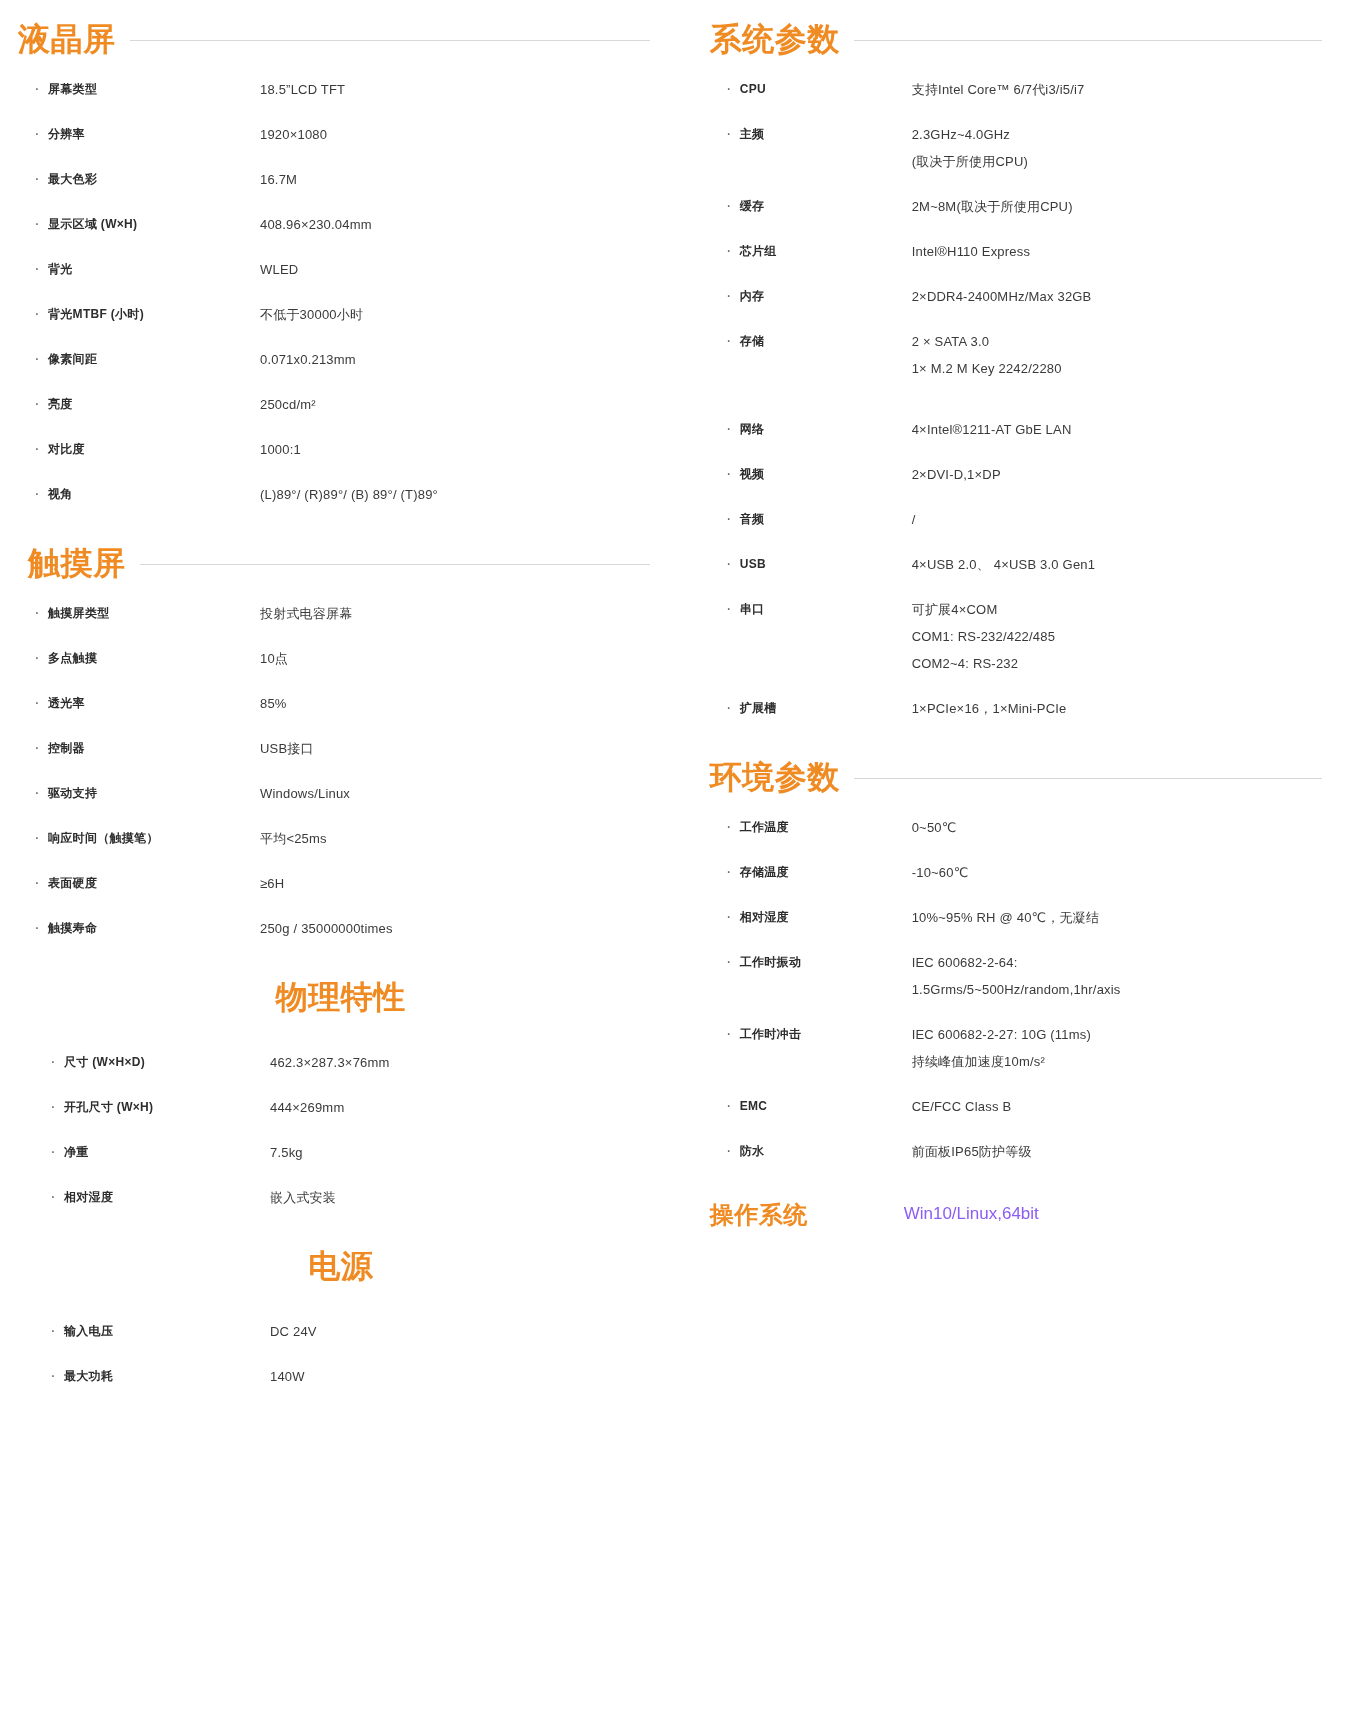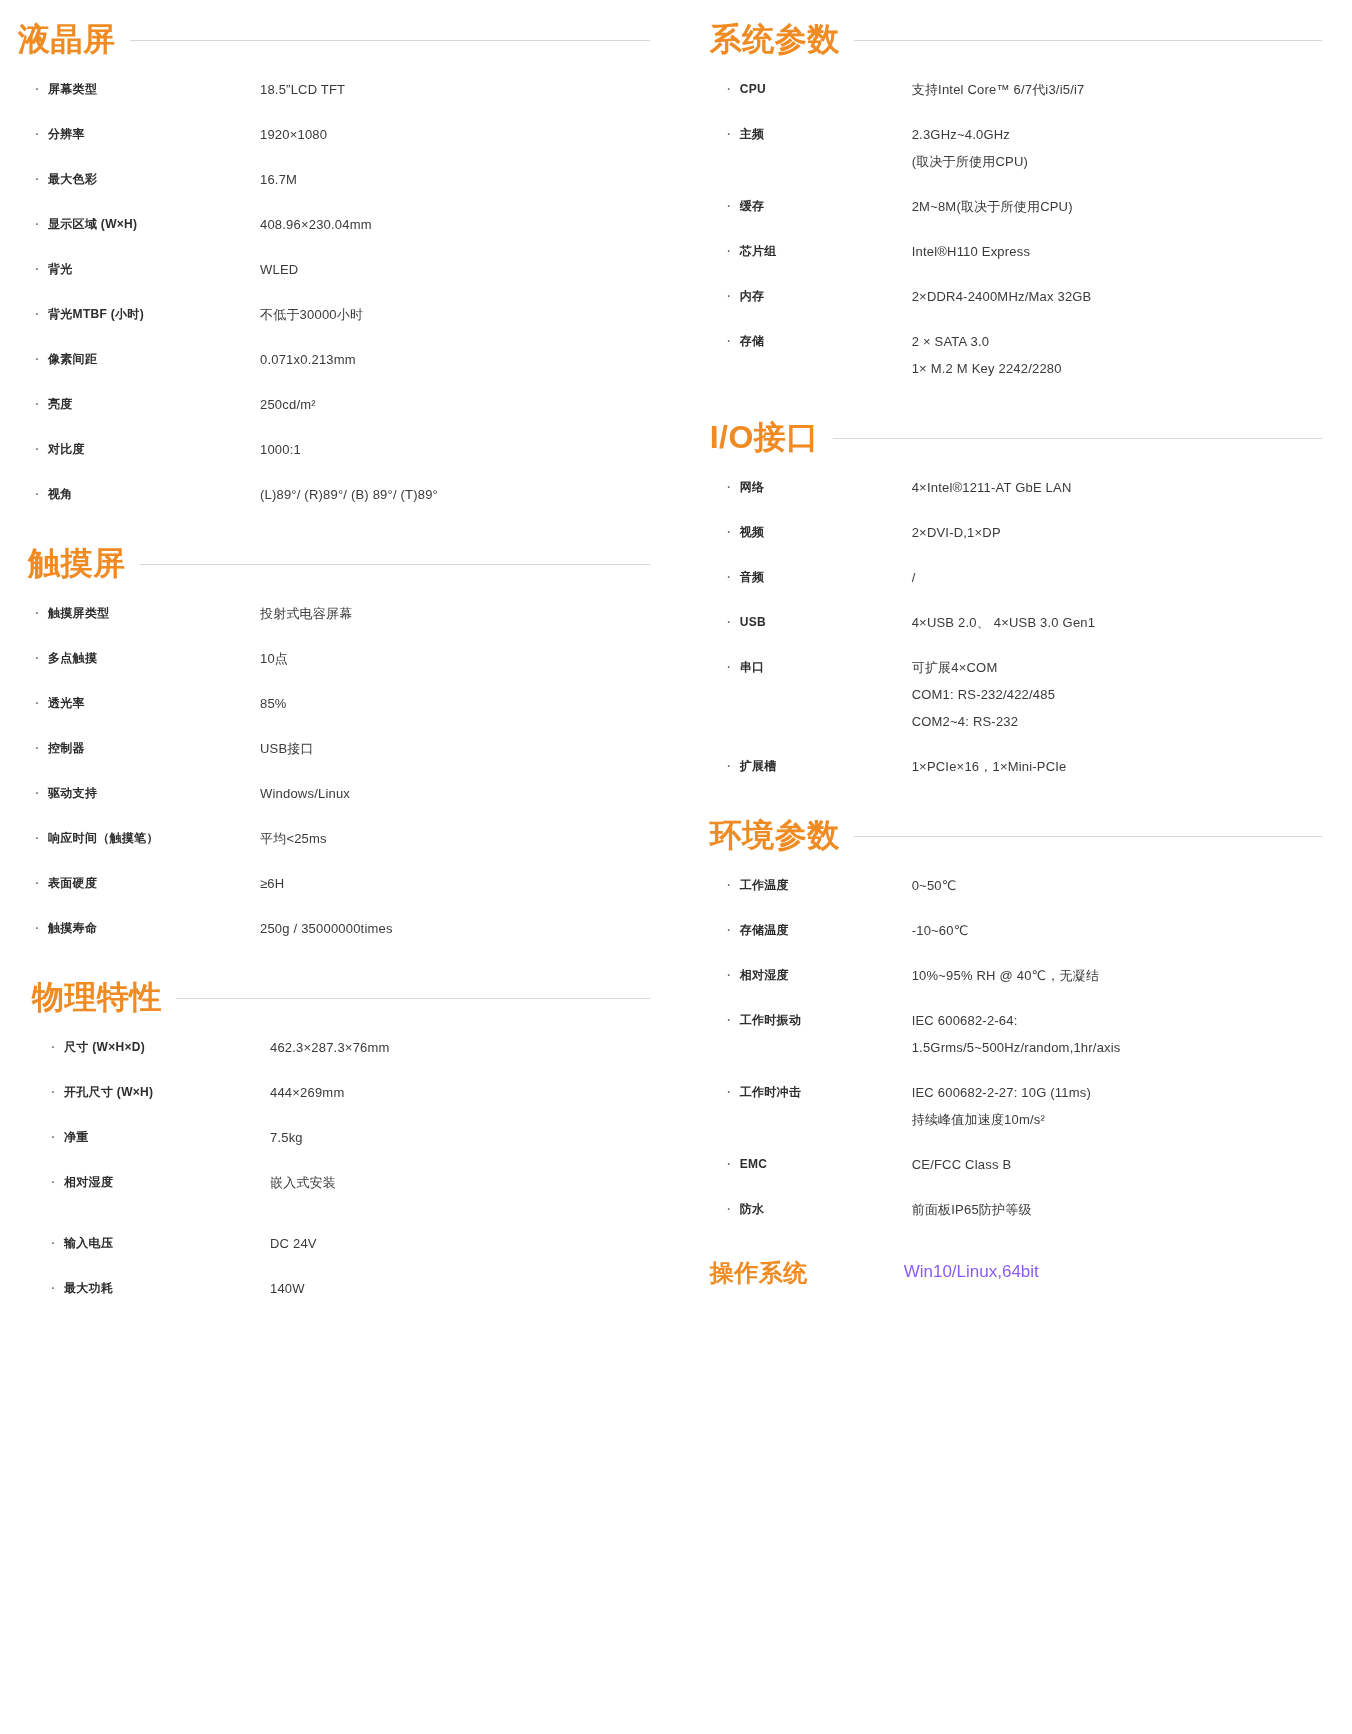--- a/index.html
+++ b/index.html
@@ -100,21 +100,21 @@
   .w-power .spec-label { width: 206px; }
 
   .w-sys .spec-label { width: 172px; }
   .w-io .spec-label { width: 172px; }
   .w-env .spec-label { width: 172px; }
 
   .sec-block { margin-bottom: 34px; }
   .sec-block.tight { }
 
   .head-indent-1 { padding-left: 10px; }
-  .head-indent-2 { padding-left: 14px; }
+  .head-indent-2 { padding-left: 14px; flex-direction: column; }
 
   
   .os-line {
     display: flex;
     align-items: flex-start;
     gap: 0;
     margin-top: 6px;
   }
   .os-title {
     font-size: 24px;
@@ -269,20 +269,24 @@
         </li>
         <li class="spec-row">
           <span class="bullet">·</span>
           <span class="spec-label">相对湿度</span>
           <span class="spec-value">嵌入式安装</span>
         </li>
       </ul>
     </div>
 
     <div class="sec-block">
+      <div class="sec-head head-indent-2">
+        <div class="sec-title">电源</div>
+        <div class="sec-rule"></div>
+      </div>
       <ul class="spec-list w-power">
         <li class="spec-row">
           <span class="bullet">·</span>
           <span class="spec-label">输入电压</span>
           <span class="spec-value">DC 24V</span>
         </li>
         <li class="spec-row">
           <span class="bullet">·</span>
           <span class="spec-label">最大功耗</span>
           <span class="spec-value">140W</span>
@@ -329,24 +333,20 @@
         <li class="spec-row">
           <span class="bullet">·</span>
           <span class="spec-label">存储</span>
           <span class="spec-value">2 × SATA 3.0
 1× M.2 M Key 2242/2280</span>
         </li>
       </ul>
     </div>
 
     <div class="sec-block">
-      <div class="sec-head">
-        <div class="sec-title">I/O接口</div>
-        <div class="sec-rule"></div>
-      </div>
       <ul class="spec-list w-io">
         <li class="spec-row">
           <span class="bullet">·</span>
           <span class="spec-label">网络</span>
           <span class="spec-value">4×Intel®1211-AT GbE LAN</span>
         </li>
         <li class="spec-row">
           <span class="bullet">·</span>
           <span class="spec-label">视频</span>
           <span class="spec-value">2×DVI-D,1×DP</span>

